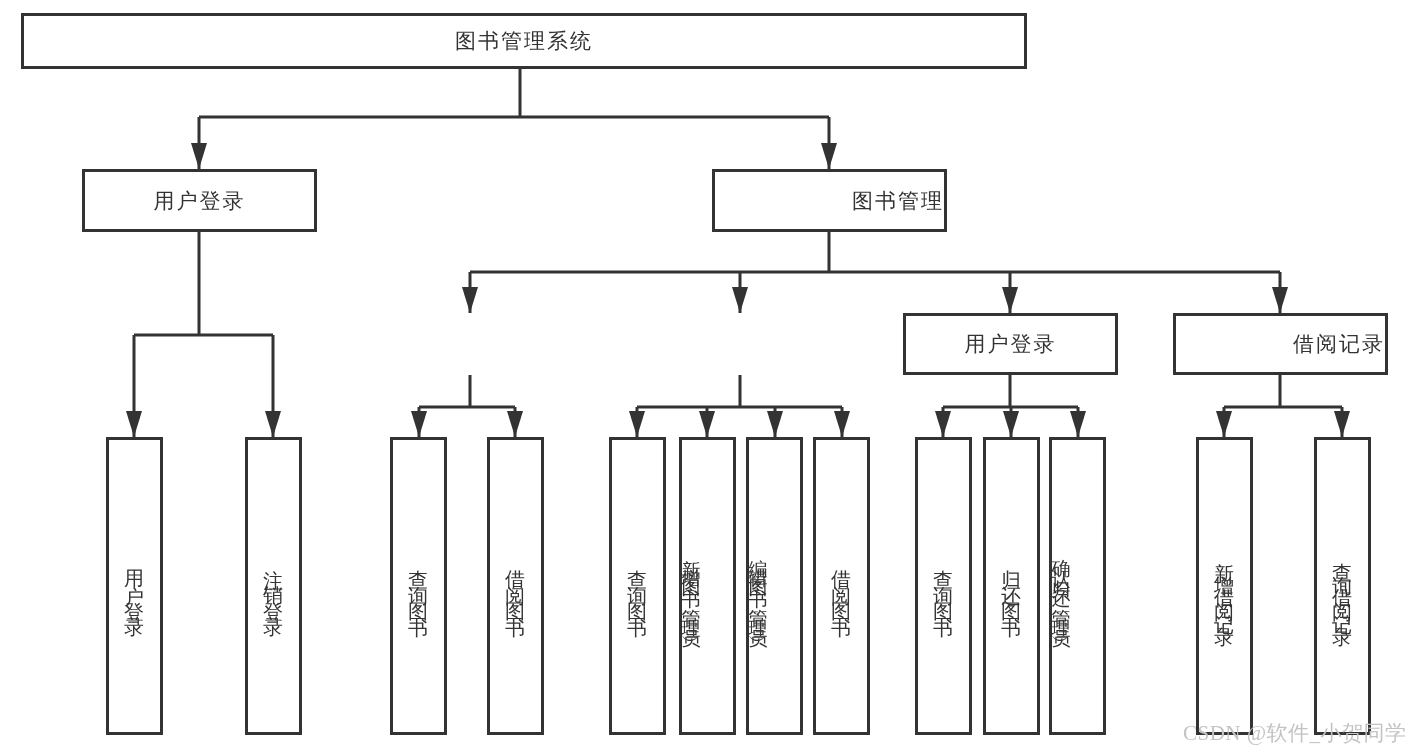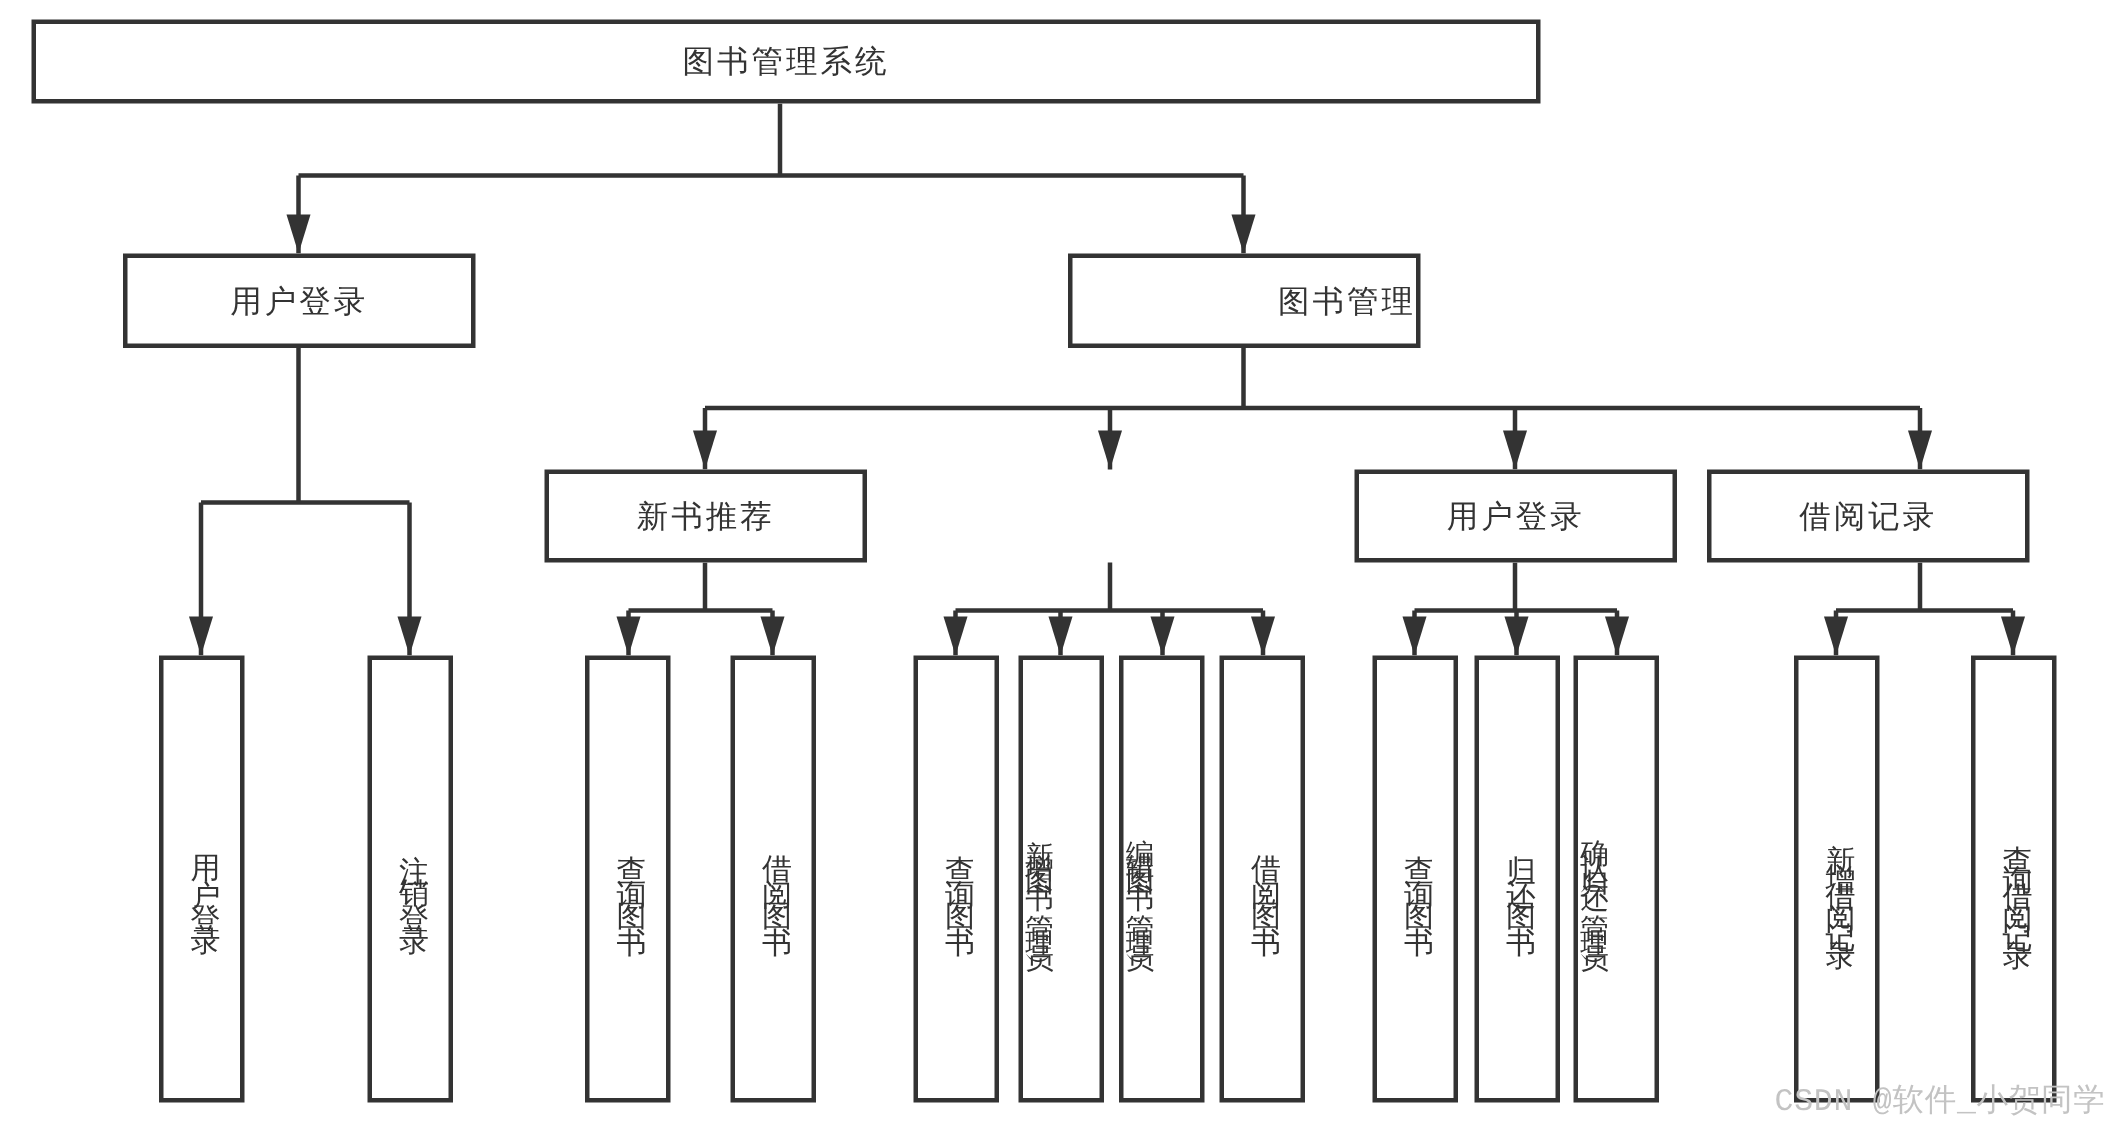--- a/index.html
+++ b/index.html
@@ -1,20 +1,20 @@
 <!DOCTYPE html>
 <html><head>
 <meta charset="utf-8">
 <style>
   html,body{margin:0;padding:0;background:#fff;}
   #stage{
     position:relative;
     width:1405px;height:747px;
     background:#fff;
-    font-family:Liberation Mono, monospace;
+    font-family:Liberation Serif, serif;
     overflow:hidden;
   }
   #connectors{position:absolute;left:0;top:0;width:1405px;height:747px;}
   .node{
     position:absolute;
     box-sizing:border-box;
     border:3px solid #333;
     background:#fff;
     display:flex;align-items:center;justify-content:center;
     font-size:21px;color:#333;letter-spacing:2px;
@@ -113,27 +113,24 @@
     <span>图书管理系统</span>
   </div>
 
   <div class="node" style="left:82px;top:169px;width:235px;height:63px;">
     <span>用户登录</span>
   </div>
   <div class="node" style="left:712px;top:169px;width:235px;height:63px;justify-content:flex-end;">
     <span>图书管理</span>
   </div>
 
-  <div class="node" style="left:363px;top:313px;width:215px;height:62px;">
-    <span>新书推荐</span>
-  </div>
   <div class="node" style="left:903px;top:313px;width:215px;height:62px;">
     <span>用户登录</span>
   </div>
-  <div class="node" style="left:1138px;top:313px;width:215px;height:62px;">
+  <div class="node" style="left:1173px;top:313px;width:215px;height:62px;justify-content:flex-end;">
     <span>借阅记录</span>
   </div>
 
   <div class="leaf" style="left:106px;top:437px;">
     <span>用户登录</span>
   </div>
   <div class="leaf" style="left:245px;top:437px;">
     <span>注销登录</span>
   </div>
 

